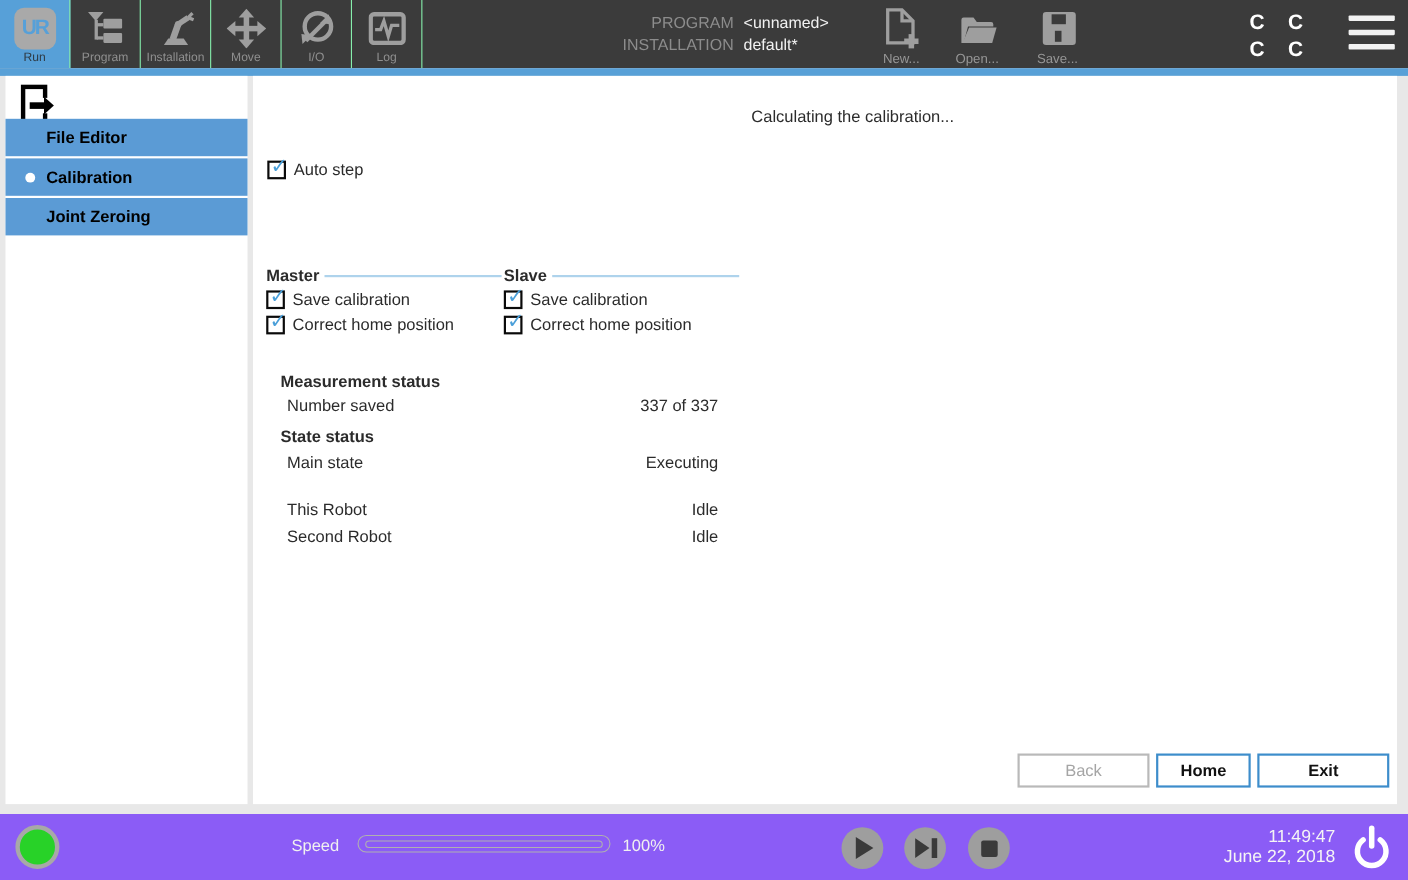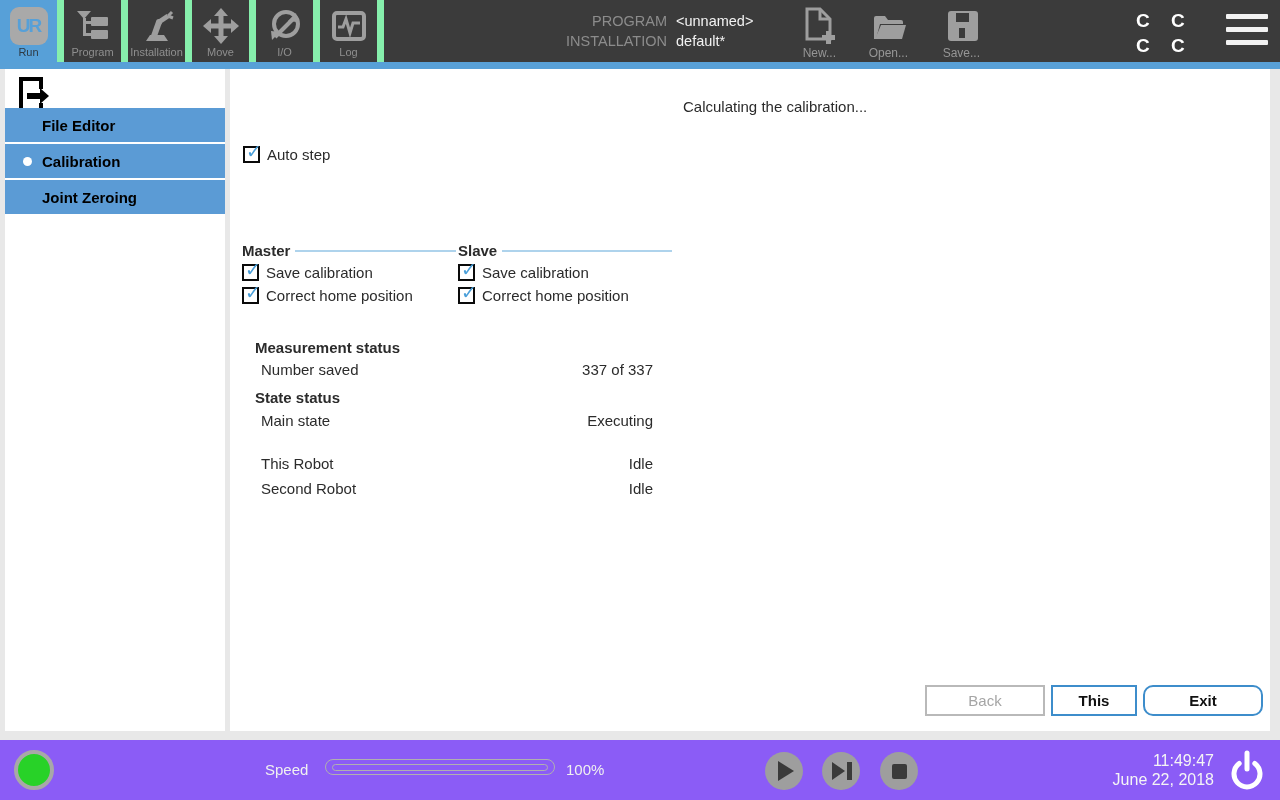--- a/index.html
+++ b/index.html
@@ -6,21 +6,21 @@
   html,body { width:1280px; height:800px; }
   body {
     font-family:"Liberation Sans","DejaVu Sans",sans-serif;
     background:#e8e8e8; position:relative; overflow:hidden;
     -webkit-font-smoothing:antialiased;
   }
   
   .header { position:absolute; top:0; left:0; width:1280px; height:62px; background:#3b3b3b; }
   .accent-strip { position:absolute; top:62px; left:0; width:1280px; height:7px; background:#58a0d7; }
   .tabs { position:absolute; left:0; top:0; height:62px; display:flex; }
-  .tab { width:64px; height:62px; display:flex; flex-direction:column; align-items:center; justify-content:flex-end; padding-bottom:3px; border-right:7px solid #86efac; cursor:pointer; }
+  .tab { width:64px; height:62px; display:flex; flex-direction:column; align-items:center; justify-content:flex-end; padding-bottom:3px; border-right:1px solid #86efac; cursor:pointer; }
   .tab .ticon { height:40px; display:flex; align-items:center; justify-content:center; }
   .tab .tlabel { font-size:11px; color:#8f8f8f; line-height:13px; white-space:nowrap; }
   .tab.active { background:#57a0d8; }
   .tab.active .tlabel { color:#2e3a44; }
   .urlogo { width:38px; height:38px; background:#a9a9a9; border-radius:9px; display:flex; align-items:center; justify-content:center; font-weight:bold; font-size:19px; color:#57a0d8; letter-spacing:-2px; }
   .prog-info { position:absolute; left:505px; top:11px; font-size:14.5px; }
   .prog-info .row { display:flex; height:20px; align-items:center; }
   .prog-info .key { width:162px; text-align:right; color:#8c8c8c; margin-right:9px; }
   .prog-info .val { color:#f2f2f2; }
   .file-ops { position:absolute; left:778px; top:8px; display:flex; gap:14px; }
@@ -283,22 +283,22 @@
   <div class="kv" style="top:385px;">
     <span>This Robot</span>
     <span>Idle</span>
   </div>
   <div class="kv" style="top:410px;">
     <span>Second Robot</span>
     <span>Idle</span>
   </div>
 
   <button class="nav-btn disabled" style="left:695px; top:616px; width:120px;" disabled="">Back</button>
-  <button class="nav-btn primary" style="left:821px; top:616px; width:86px;">This</button>
-  <button class="nav-btn primary" style="left:913px; top:616px; width:120px;border-radius:10px;">Exit</button>
+  <button class="nav-btn primary" style="left:821px; top:616px; width:86px;">Home</button>
+  <button class="nav-btn primary" style="left:913px; top:616px; width:120px;">Exit</button>
 </div>
 
 <div class="footer">
   <div class="ok-light"></div>
   <div class="speed-label">Speed</div>
   <div class="speed-slider">
     <div class="track"></div>
   </div>
   <div class="speed-val">100%</div>
 

